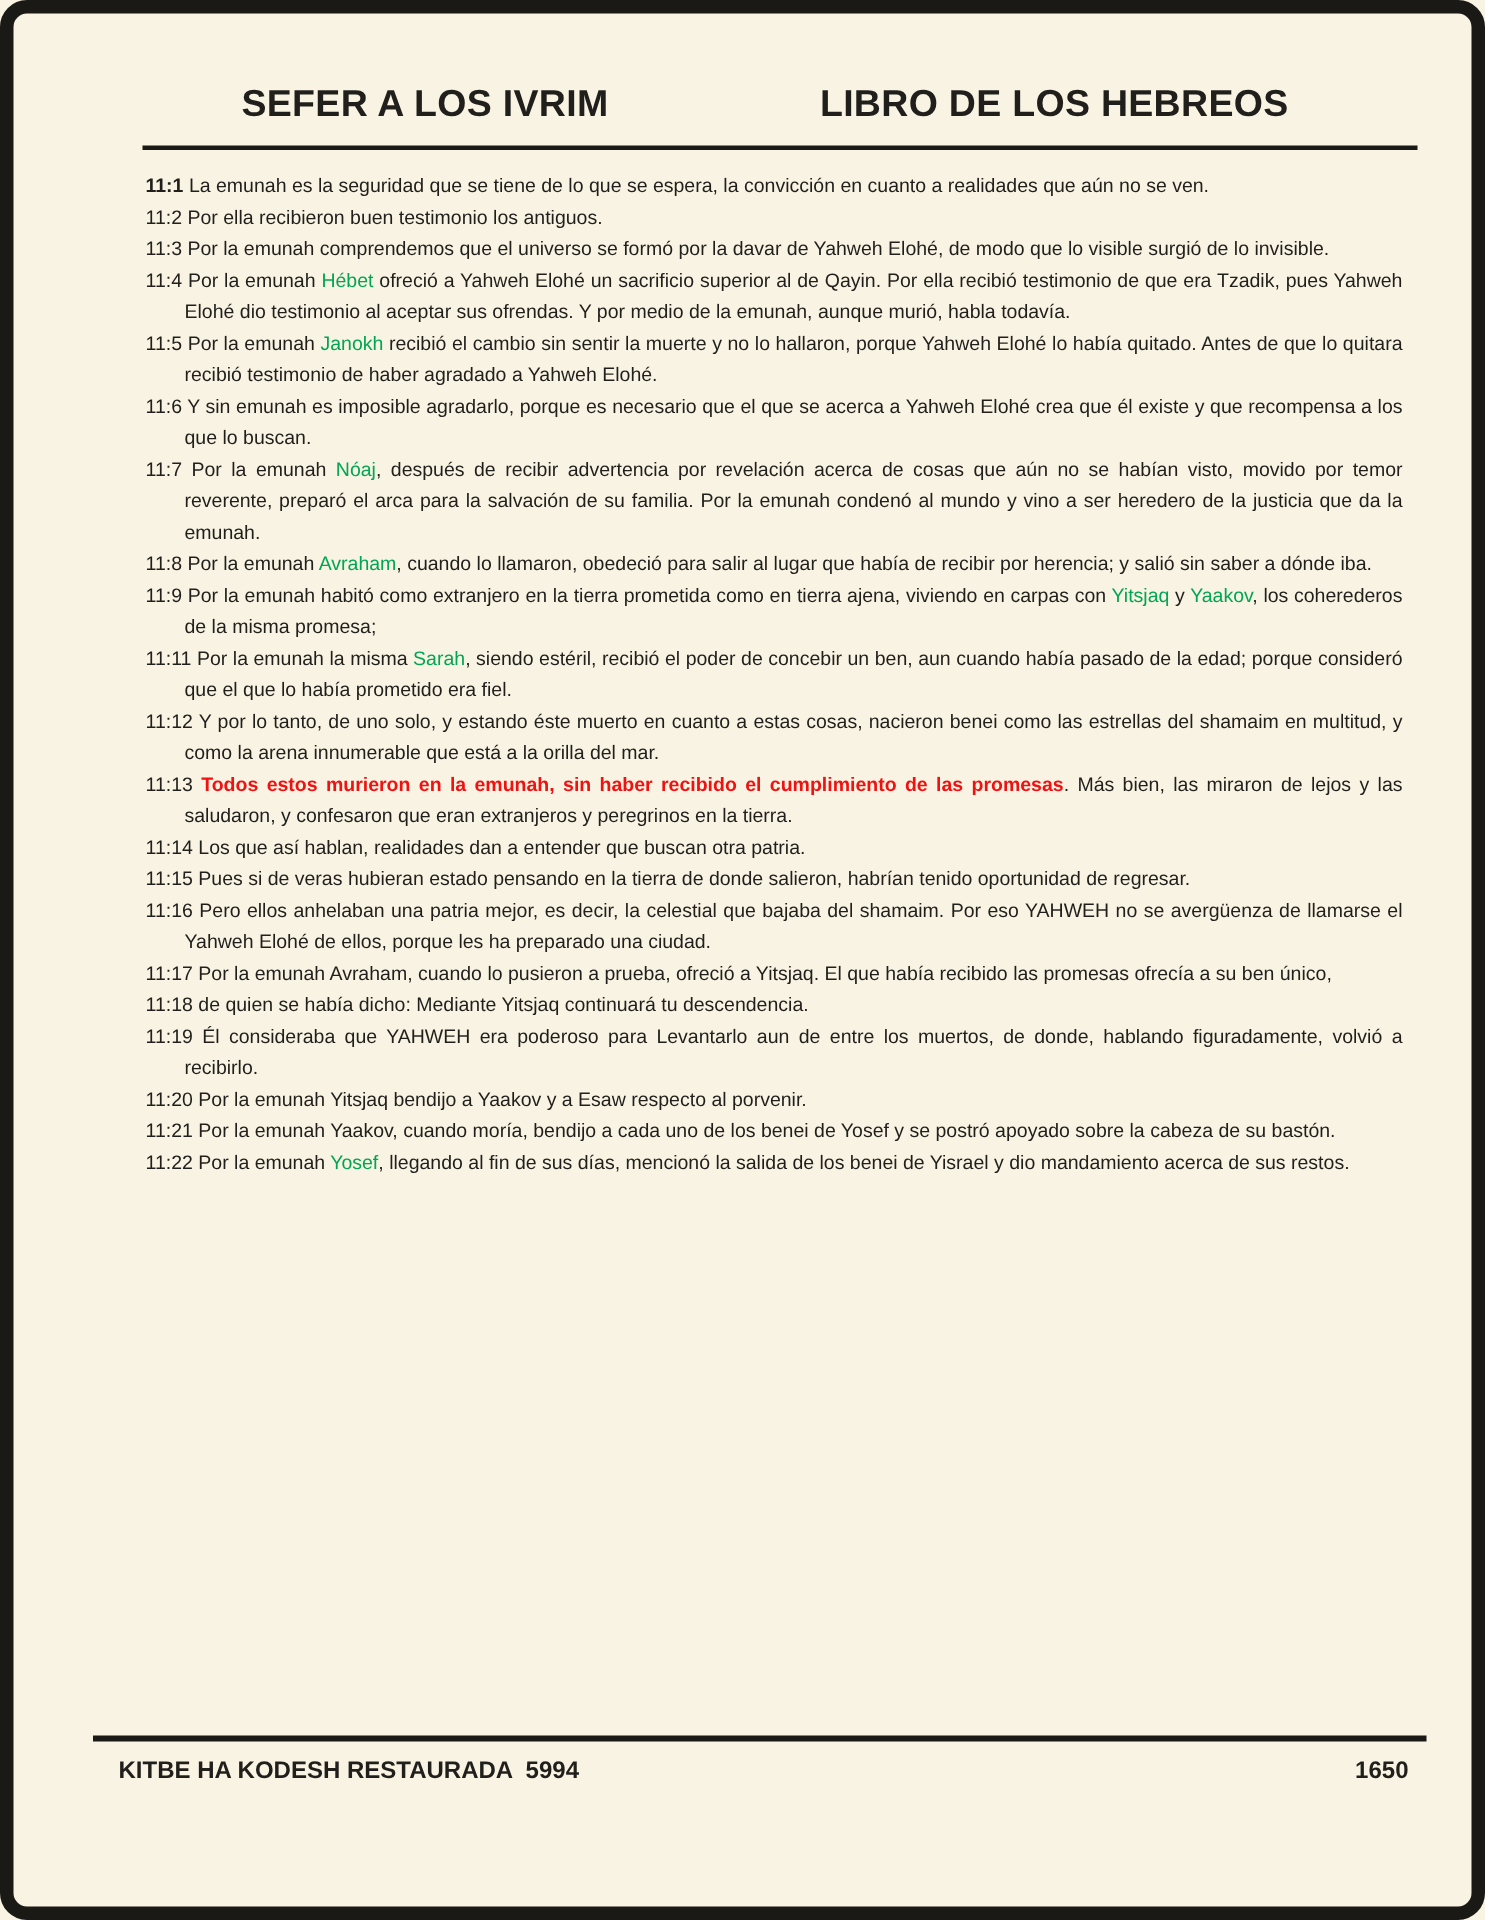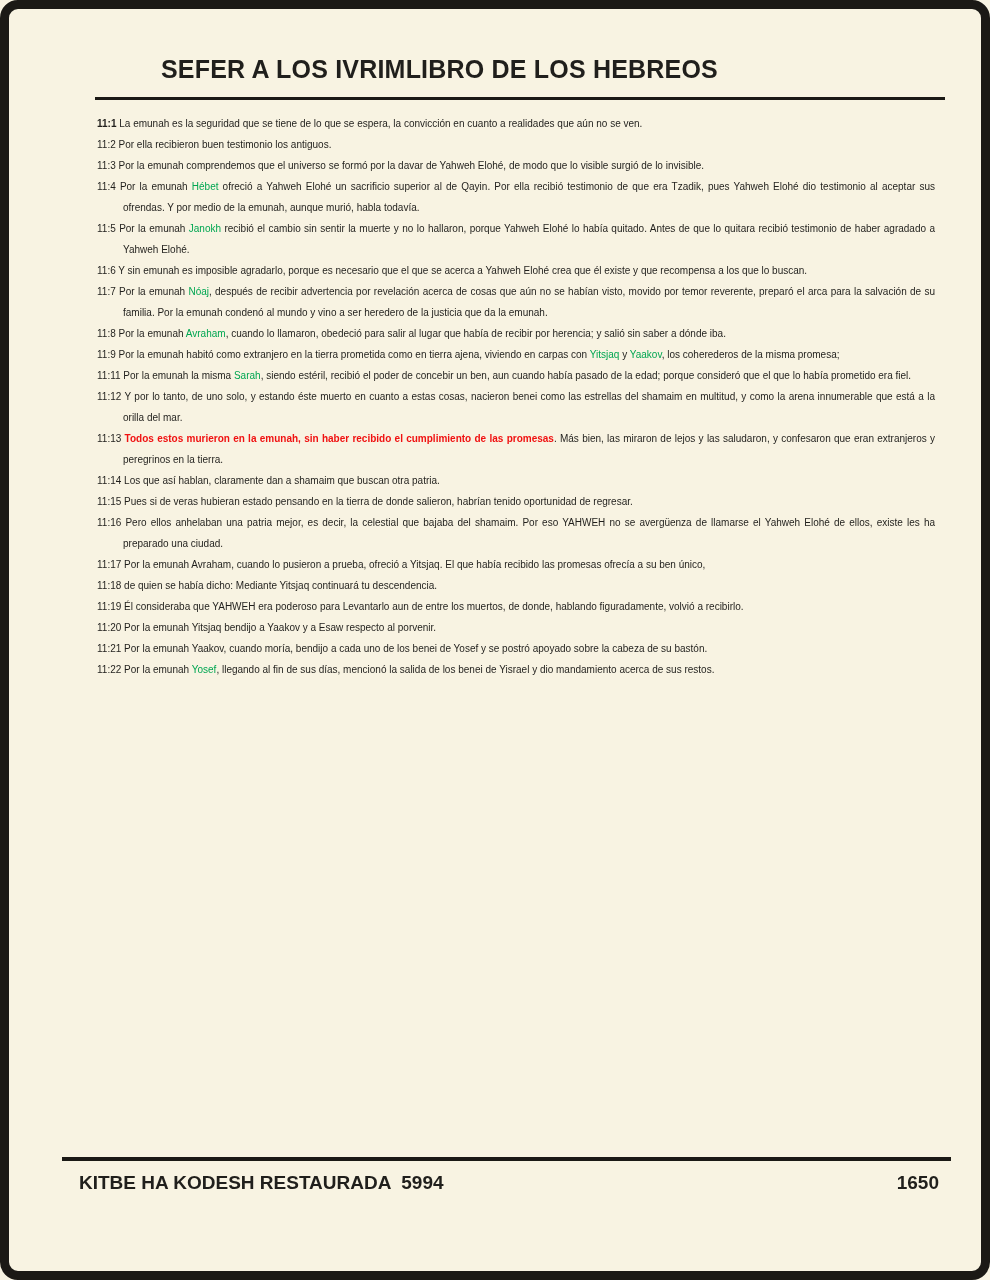--- a/index.html
+++ b/index.html
@@ -12,39 +12,40 @@
     position: relative;
     width: 990px;
     height: 1280px;
     background: var(--paper, #f8f3e2);
     border: 9px solid var(--frame, #1b1915);
     border-radius: 18px;
     overflow: hidden;
   }
   .header-row {
     display: flex;
+    justify-content: space-between;
     margin: 46px 122px 0 152px;
   }
   .title {
     font-size: 25px;
     font-weight: bold;
     color: var(--ink, #1f1e1b);
     letter-spacing: 0.2px;
     white-space: nowrap;
   }
   .header-rule {
     height: 3px;
     background: var(--frame, #1b1915);
     margin: 13px 36px 0 86px;
   }
   .verses {
     margin: 13px 46px 0 88px;
   }
   .verse {
-    font-size: 10px;
+    font-size: 13px;
     line-height: 21px;
     color: var(--ink, #1f1e1b);
     text-align: justify;
     padding-left: 26px;
     text-indent: -26px;
   }
   .vnum { color: var(--ink, #1f1e1b); }
   .bnum { font-weight: bold; }
   .seg-green {
     color: var(--green, #00a651);
@@ -63,21 +64,21 @@
   }
   .footer-rule {
     height: 4px;
     background: var(--frame, #1b1915);
     margin: 0 30px 0 53px;
   }
   .footer-row {
     display: flex;
     justify-content: space-between;
     margin: 11px 42px 0 70px;
-    font-size: 19px;
+    font-size: 16px;
     font-weight: bold;
     color: var(--ink, #1f1e1b);
   }
   .footer-row span { white-space: pre; }
 </style>
 </head>
 <body>
 
 <div class="page">
   <div class="header-row">
@@ -92,23 +93,23 @@
       <p class="verse"><span class="vnum">11:3</span> <span class="seg">Por la emunah comprendemos que el universo se formó por la davar de Yahweh Elohé, de modo que lo visible surgió de lo invisible.</span></p>
       <p class="verse"><span class="vnum">11:4</span> <span class="seg">Por la emunah </span><span class="seg-green">Hébet</span><span class="seg"> ofreció a Yahweh Elohé un sacrificio superior al de Qayin. Por ella recibió testimonio de que era Tzadik, pues Yahweh Elohé dio testimonio al aceptar sus ofrendas. Y por medio de la emunah, aunque murió, habla todavía.</span></p>
       <p class="verse"><span class="vnum">11:5</span> <span class="seg">Por la emunah </span><span class="seg-green">Janokh</span><span class="seg"> recibió el cambio sin sentir la muerte y no lo hallaron, porque Yahweh Elohé lo había quitado. Antes de que lo quitara recibió testimonio de haber agradado a Yahweh Elohé.</span></p>
       <p class="verse"><span class="vnum">11:6</span> <span class="seg">Y sin emunah es imposible agradarlo, porque es necesario que el que se acerca a Yahweh Elohé crea que él existe y que recompensa a los que lo buscan.</span></p>
       <p class="verse"><span class="vnum">11:7</span> <span class="seg">Por la emunah </span><span class="seg-green">Nóaj</span><span class="seg">, después de recibir advertencia por revelación acerca de cosas que aún no se habían visto, movido por temor reverente, preparó el arca para la salvación de su familia. Por la emunah condenó al mundo y vino a ser heredero de la justicia que da la emunah.</span></p>
       <p class="verse"><span class="vnum">11:8</span> <span class="seg">Por la emunah </span><span class="seg-green">Avraham</span><span class="seg">, cuando lo llamaron, obedeció para salir al lugar que había de recibir por herencia; y salió sin saber a dónde iba.</span></p>
       <p class="verse"><span class="vnum">11:9</span> <span class="seg">Por la emunah habitó como extranjero en la tierra prometida como en tierra ajena, viviendo en carpas con </span><span class="seg-green">Yitsjaq</span><span class="seg"> y </span><span class="seg-green">Yaakov</span><span class="seg">, los coherederos de la misma promesa;</span></p>
       <p class="verse"><span class="vnum">11:11</span> <span class="seg">Por la emunah la misma </span><span class="seg-green">Sarah</span><span class="seg">, siendo estéril, recibió el poder de concebir un ben, aun cuando había pasado de la edad; porque consideró que el que lo había prometido era fiel.</span></p>
       <p class="verse"><span class="vnum">11:12</span> <span class="seg">Y por lo tanto, de uno solo, y estando éste muerto en cuanto a estas cosas, nacieron benei como las estrellas del shamaim en multitud, y como la arena innumerable que está a la orilla del mar.</span></p>
       <p class="verse"><span class="vnum">11:13</span> <span class="seg-red">Todos estos murieron en la emunah, sin haber recibido el cumplimiento de las promesas</span><span class="seg">. Más bien, las miraron de lejos y las saludaron, y confesaron que eran extranjeros y peregrinos en la tierra.</span></p>
-      <p class="verse"><span class="vnum">11:14</span> <span class="seg">Los que así hablan, claramente dan a shamaim que buscan otra patria.</span></p>
+      <p class="verse"><span class="vnum">11:14</span> <span class="seg">Los que así hablan, realidades dan a entender que buscan otra patria.</span></p>
       <p class="verse"><span class="vnum">11:15</span> <span class="seg">Pues si de veras hubieran estado pensando en la tierra de donde salieron, habrían tenido oportunidad de regresar.</span></p>
-      <p class="verse"><span class="vnum">11:16</span> <span class="seg">Pero ellos anhelaban una patria mejor, es decir, la celestial que bajaba del shamaim. Por eso YAHWEH no se avergüenza de llamarse el Yahweh Elohé de ellos, existe les ha preparado una ciudad.</span></p>
+      <p class="verse"><span class="vnum">11:16</span> <span class="seg">Pero ellos anhelaban una patria mejor, es decir, la celestial que bajaba del shamaim. Por eso YAHWEH no se avergüenza de llamarse el Yahweh Elohé de ellos, porque les ha preparado una ciudad.</span></p>
       <p class="verse"><span class="vnum">11:17</span> <span class="seg">Por la emunah Avraham, cuando lo pusieron a prueba, ofreció a Yitsjaq. El que había recibido las promesas ofrecía a su ben único,</span></p>
       <p class="verse"><span class="vnum">11:18</span> <span class="seg">de quien se había dicho: Mediante Yitsjaq continuará tu descendencia.</span></p>
       <p class="verse"><span class="vnum">11:19</span> <span class="seg">Él consideraba que YAHWEH era poderoso para Levantarlo aun de entre los muertos, de donde, hablando figuradamente, volvió a recibirlo.</span></p>
       <p class="verse"><span class="vnum">11:20</span> <span class="seg">Por la emunah Yitsjaq bendijo a Yaakov y a Esaw respecto al porvenir.</span></p>
       <p class="verse"><span class="vnum">11:21</span> <span class="seg">Por la emunah Yaakov, cuando moría, bendijo a cada uno de los benei de Yosef y se postró apoyado sobre la cabeza de su bastón.</span></p>
       <p class="verse"><span class="vnum">11:22</span> <span class="seg">Por la emunah </span><span class="seg-green">Yosef</span><span class="seg">, llegando al fin de sus días, mencionó la salida de los benei de Yisrael y dio mandamiento acerca de sus restos.</span></p>
     </div>
 
   <div class="footer-block">
     <div class="footer-rule"></div>

